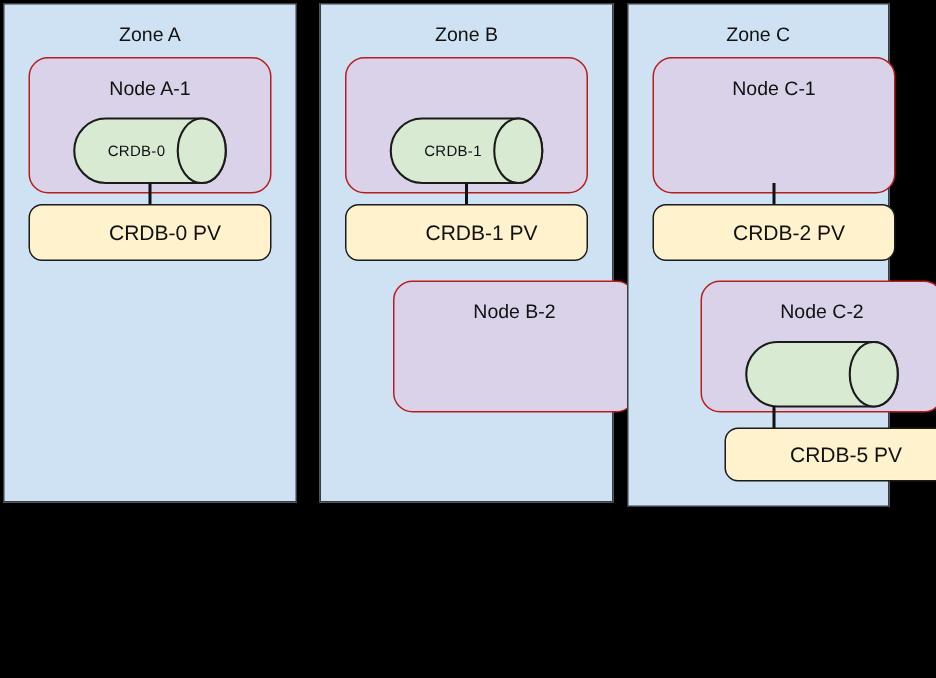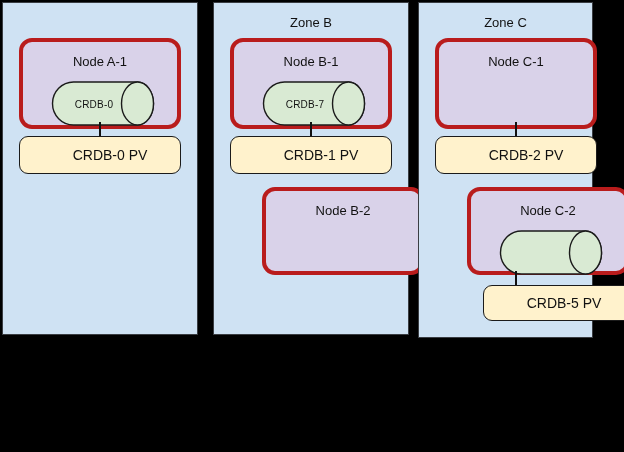--- a/index.html
+++ b/index.html
@@ -27,21 +27,21 @@
     position: absolute;
     top: 12px; left: 0; right: 0;
     text-align: center;
     font-size: 13px;
     line-height: 16px;
   }
   .node {
     position: absolute;
     left: 16px; width: 162px; height: 91px;
     background: var(--node-fill, #d9d2e9);
-    border: 4px solid #b91c1c;
+    border: 1px solid #b91c1c;
     border-radius: 13px;
     box-sizing: border-box;
   }
   .node-1 { top: 35px; }
   .node-2 { top: 184px; height: 88px; margin-left: 32px; }
   .node-title {
     position: absolute;
     top: 12px; left: 0; right: 0;
     text-align: center;
     font-size: 13px;
@@ -78,47 +78,47 @@
     font-size: 14px;
   }
   .pv-1 { top: 133px; height: 38px; padding-left: 20px; }
   .pv-2 { top: 282px; height: 36px; margin-left: 48px; }
   .cyl-body { fill: var(--db-fill, #d9ead3); stroke: #1b1b1b; stroke-width: 1.4; }
 </style>
 </head>
 <body>
 
 <section class="zone zone-a">
+  <div class="zone-title">Zone A</div>
 
   <div class="node node-1">
     <div class="node-title">Node A-1</div>
     <div class="cylinder">
       <svg viewBox="0 0 104 46">
         <path class="cyl-body" d="M 86.5 1 L 22.5 1 A 21 21.5 0 0 0 22.5 44 L 86.5 44 A 16 21.5 0 0 0 86.5 1 Z"></path>
         <ellipse class="cyl-body" cx="86.5" cy="22.5" rx="16" ry="21.5"></ellipse>
       </svg>
       <span class="cyl-label">CRDB-0</span>
     </div>
   </div>
 
   <div class="connector conn-1"></div>
   <div class="pv pv-1">CRDB-0 PV</div>
 </section>
 
 <section class="zone zone-b">
   <div class="zone-title">Zone B</div>
 
   <div class="node node-1">
-    <div class="node-title">Node B-1</div>
     <div class="cylinder">
       <svg viewBox="0 0 104 46">
         <path class="cyl-body" d="M 86.5 1 L 22.5 1 A 21 21.5 0 0 0 22.5 44 L 86.5 44 A 16 21.5 0 0 0 86.5 1 Z"></path>
         <ellipse class="cyl-body" cx="86.5" cy="22.5" rx="16" ry="21.5"></ellipse>
       </svg>
-      <span class="cyl-label">CRDB-7</span>
+      <span class="cyl-label">CRDB-1</span>
     </div>
   </div>
 
   <div class="connector conn-1"></div>
   <div class="pv pv-1">CRDB-1 PV</div>
 
   <div class="node node-2">
     <div class="node-title">Node B-2</div>
   </div>
 </section>

